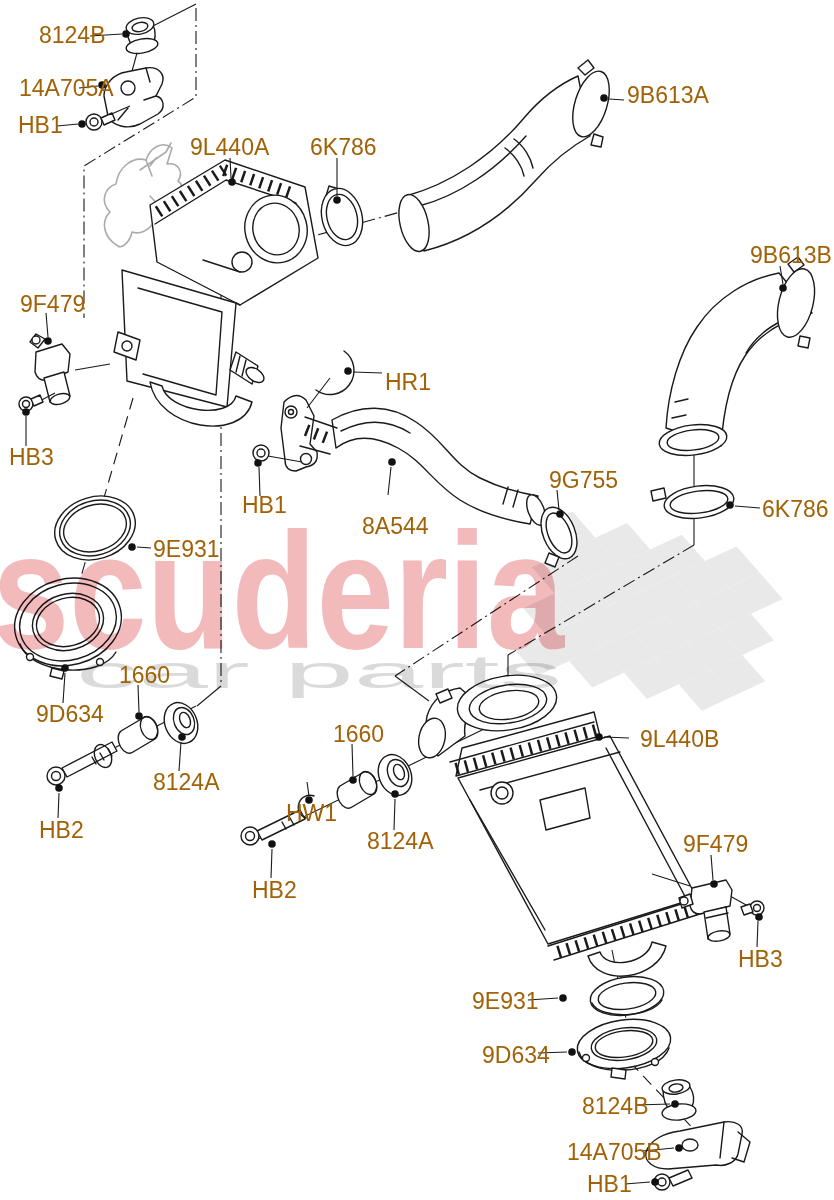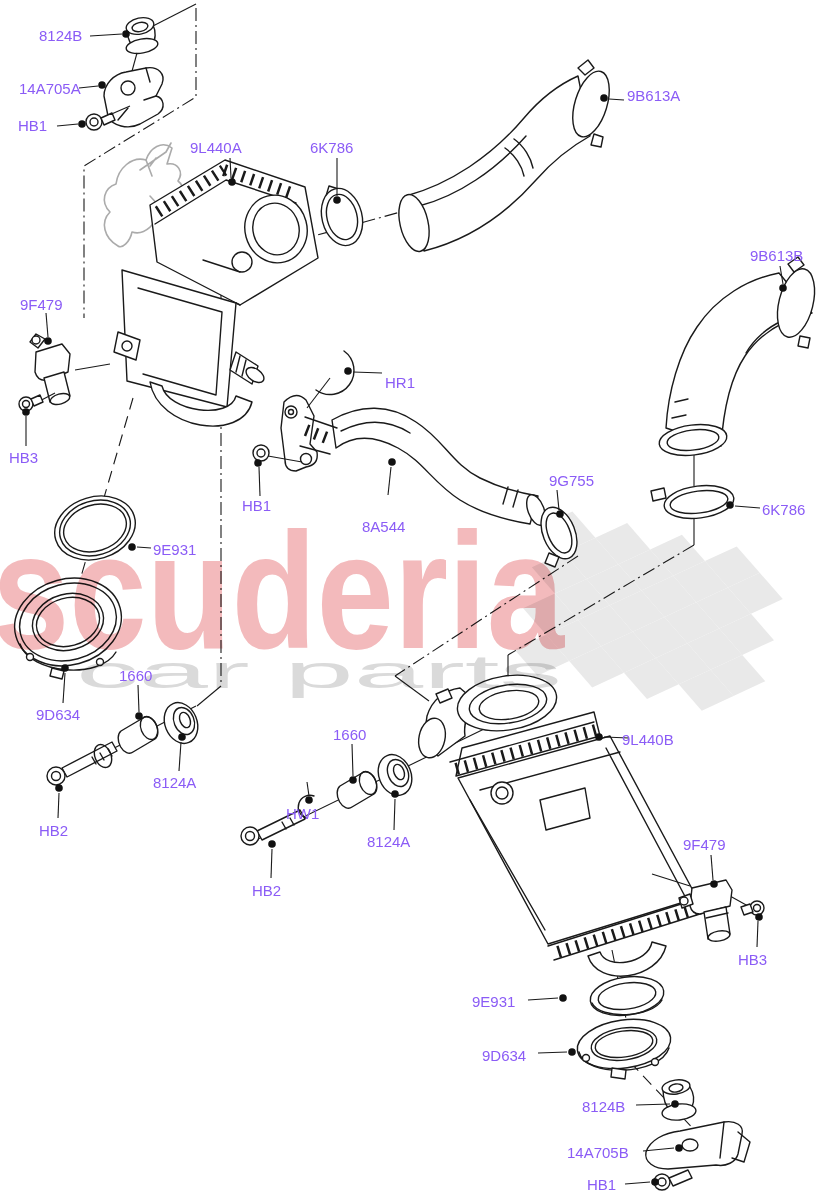--- a/index.html
+++ b/index.html
@@ -1,19 +1,19 @@
 <!DOCTYPE html>
 <html><head>
 <meta charset="utf-8">
 <style>
   html,body{margin:0;padding:0;background:#fff;}
   .stage{position:relative;width:834px;height:1200px;background:#fff;overflow:hidden;
          font-family:"Liberation Sans",sans-serif;}
   .stage svg{position:absolute;left:0;top:0;}
-  .plabel{position:absolute;font-size:15px;line-height:21px;color:#8b5cf6;white-space:nowrap;
+  .plabel{position:absolute;font-size:23px;line-height:21px;color:#a16207;white-space:nowrap;
           cursor:pointer;}
   .art{stroke:#1a1a1a;stroke-width:1.4;fill:none;stroke-linecap:round;stroke-linejoin:round;}
   .artf{stroke:#1a1a1a;stroke-width:1.4;fill:#ffffff;stroke-linejoin:round;}
   .ghost{stroke:#ababab;stroke-width:1.6;fill:none;stroke-linejoin:round;stroke-linecap:round;}
   .lead{stroke:#1a1a1a;stroke-width:1.1;fill:none;}
   .dashdot{stroke:#1a1a1a;stroke-width:1.1;fill:none;stroke-dasharray:13 4 2 4;}
   .dashln{stroke:#1a1a1a;stroke-width:1.1;fill:none;stroke-dasharray:12 7;}
   .teeth{stroke:#1a1a1a;stroke-width:12;fill:none;stroke-dasharray:2.5 7;}
   .dot{fill:#111;}
 </style>
@@ -387,21 +387,21 @@
 <div class="plabel" style="left:762px;top:499px">6K786</div>
 <div class="plabel" style="left:153px;top:539px">9E931</div>
 <div class="plabel" style="left:119px;top:665px">1660</div>
 <div class="plabel" style="left:36px;top:704px">9D634</div>
 <div class="plabel" style="left:153px;top:772px">8124A</div>
 <div class="plabel" style="left:39px;top:820px">HB2</div>
 <div class="plabel" style="left:333px;top:724px">1660</div>
 <div class="plabel" style="left:286px;top:803px">HW1</div>
 <div class="plabel" style="left:367px;top:831px">8124A</div>
 <div class="plabel" style="left:252px;top:880px">HB2</div>
-<div class="plabel" style="left:622px;top:729px">9L440B</div>
+<div class="plabel" style="left:640px;top:729px">9L440B</div>
 <div class="plabel" style="left:683px;top:834px">9F479</div>
 <div class="plabel" style="left:738px;top:949px">HB3</div>
 <div class="plabel" style="left:472px;top:991px">9E931</div>
 <div class="plabel" style="left:482px;top:1045px">9D634</div>
 <div class="plabel" style="left:582px;top:1096px">8124B</div>
 <div class="plabel" style="left:567px;top:1142px">14A705B</div>
 <div class="plabel" style="left:587px;top:1174px">HB1</div>
 
 </div>
 

